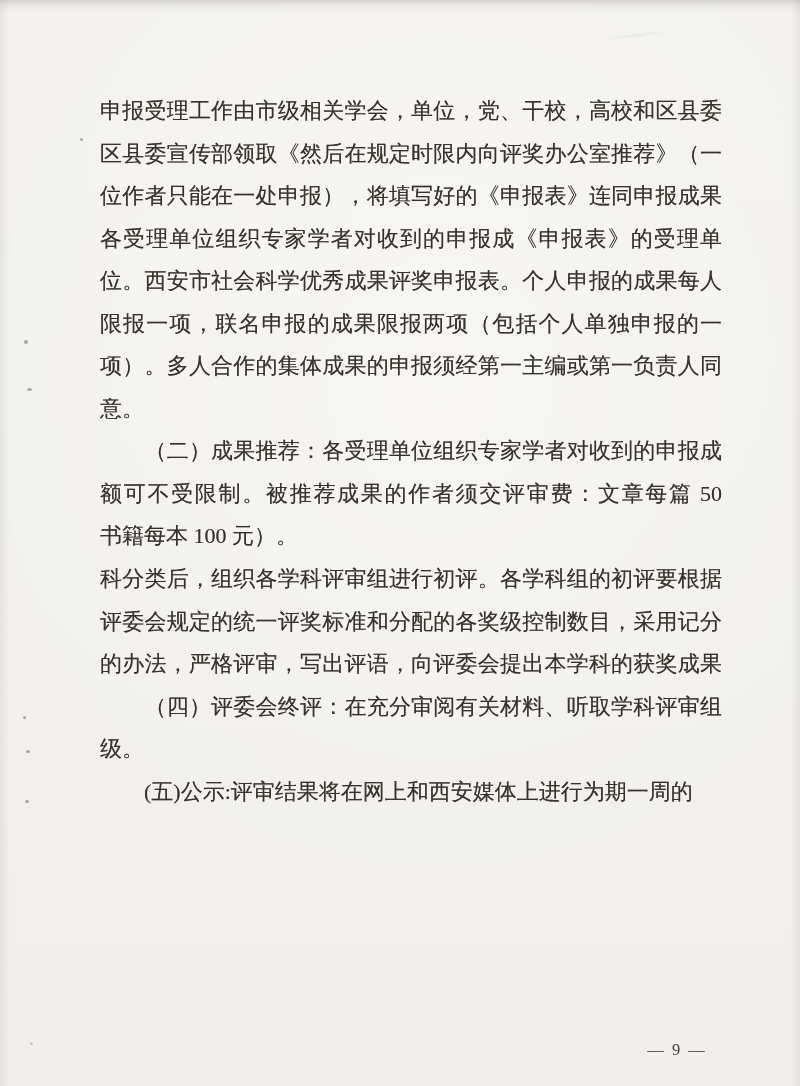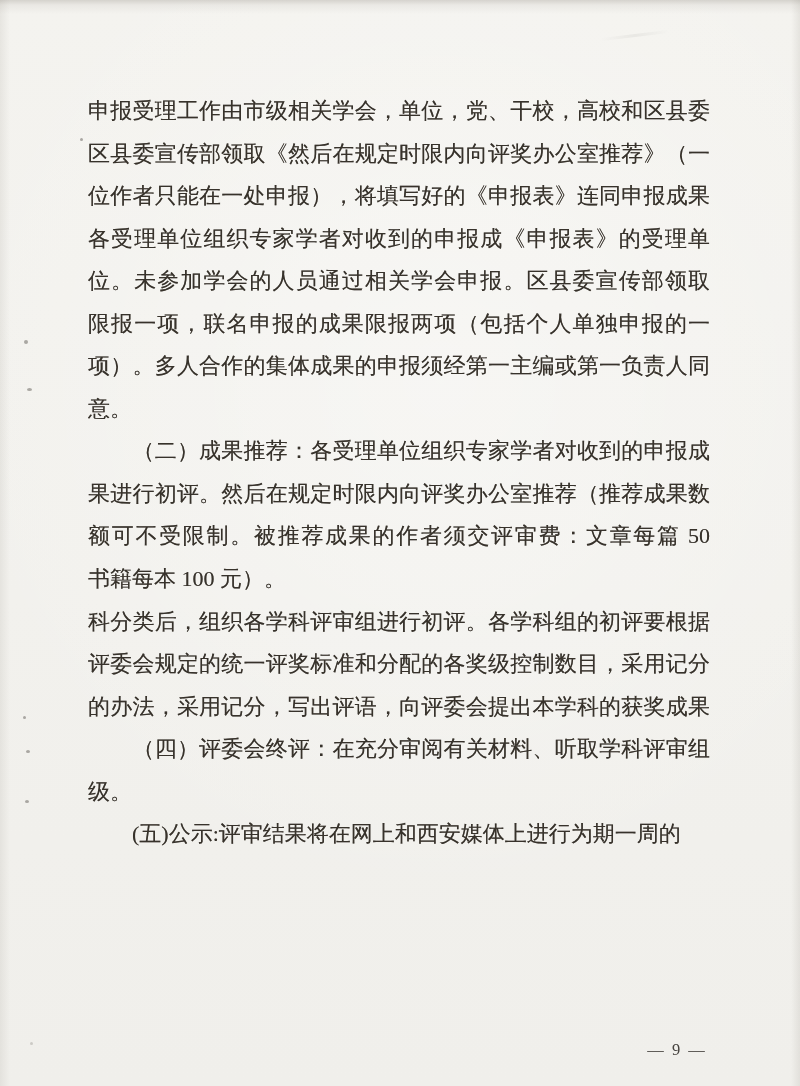--- a/index.html
+++ b/index.html
@@ -38,21 +38,21 @@
     pointer-events: none;
   }
   .speck {
     position: absolute;
     background: rgba(110,106,100,0.55);
     border-radius: 50%;
     pointer-events: none;
   }
   .page-body {
     position: absolute;
-    left: 88px;
+    left: 100px;
     top: 90px;
     width: 622px;
     color: #37322b;
     text-shadow: 0 0 0.5px rgba(55,50,43,0.55);
   }
   .line {
     height: 42.55px;
     line-height: 42.55px;
     font-size: 22px;
     letter-spacing: 0;
@@ -90,29 +90,28 @@
 <div class="speck" style="left:26px; top:750px; width:4px; height:3px;"></div>
 <div class="speck" style="left:25px; top:800px; width:4px; height:3px;"></div>
 <div class="speck" style="left:80px; top:138px; width:3px; height:3px;"></div>
 <div class="speck" style="left:30px; top:1042px; width:3px; height:3px; opacity:0.5;"></div>
 
 <main class="page-body">
     <div class="line">申报受理工作由市级相关学会，单位，党、干校，高校和区县委</div>
     <div class="line">区县委宣传部领取《然后在规定时限内向评奖办公室推荐》（一</div>
     <div class="line">位作者只能在一处申报），将填写好的《申报表》连同申报成果</div>
     <div class="line">各受理单位组织专家学者对收到的申报成《申报表》的受理单</div>
-    <div class="line">位。未参加学会的人员通过相关学会申报。区县委宣传部领取</div>
+    <div class="line">位。西安市社会科学优秀成果评奖申报表。个人申报的成果每人</div>
     <div class="line">限报一项，联名申报的成果限报两项（包括个人单独申报的一</div>
     <div class="line">项）。多人合作的集体成果的申报须经第一主编或第一负责人同</div>
     <div class="line short">意。</div>
     <div class="line">　　（二）成果推荐：各受理单位组织专家学者对收到的申报成</div>
-    <div class="line">果进行初评。然后在规定时限内向评奖办公室推荐（推荐成果数</div>
     <div class="line">额可不受限制。被推荐成果的作者须交评审费：文章每篇 50 元，</div>
     <div class="line short">书籍每本 100 元）。</div>
     <div class="line">科分类后，组织各学科评审组进行初评。各学科组的初评要根据</div>
     <div class="line">评委会规定的统一评奖标准和分配的各奖级控制数目，采用记分</div>
-    <div class="line">的办法，采用记分，写出评语，向评委会提出本学科的获奖成果</div>
+    <div class="line">的办法，严格评审，写出评语，向评委会提出本学科的获奖成果</div>
     <div class="line">　　（四）评委会终评：在充分审阅有关材料、听取学科评审组</div>
     <div class="line short">级。</div>
     <div class="line short">　　(五)公示:评审结果将在网上和西安媒体上进行为期一周的</div>
   </main>
 
 <div class="page-footer">— 9 —</div>
 
 </body></html>

